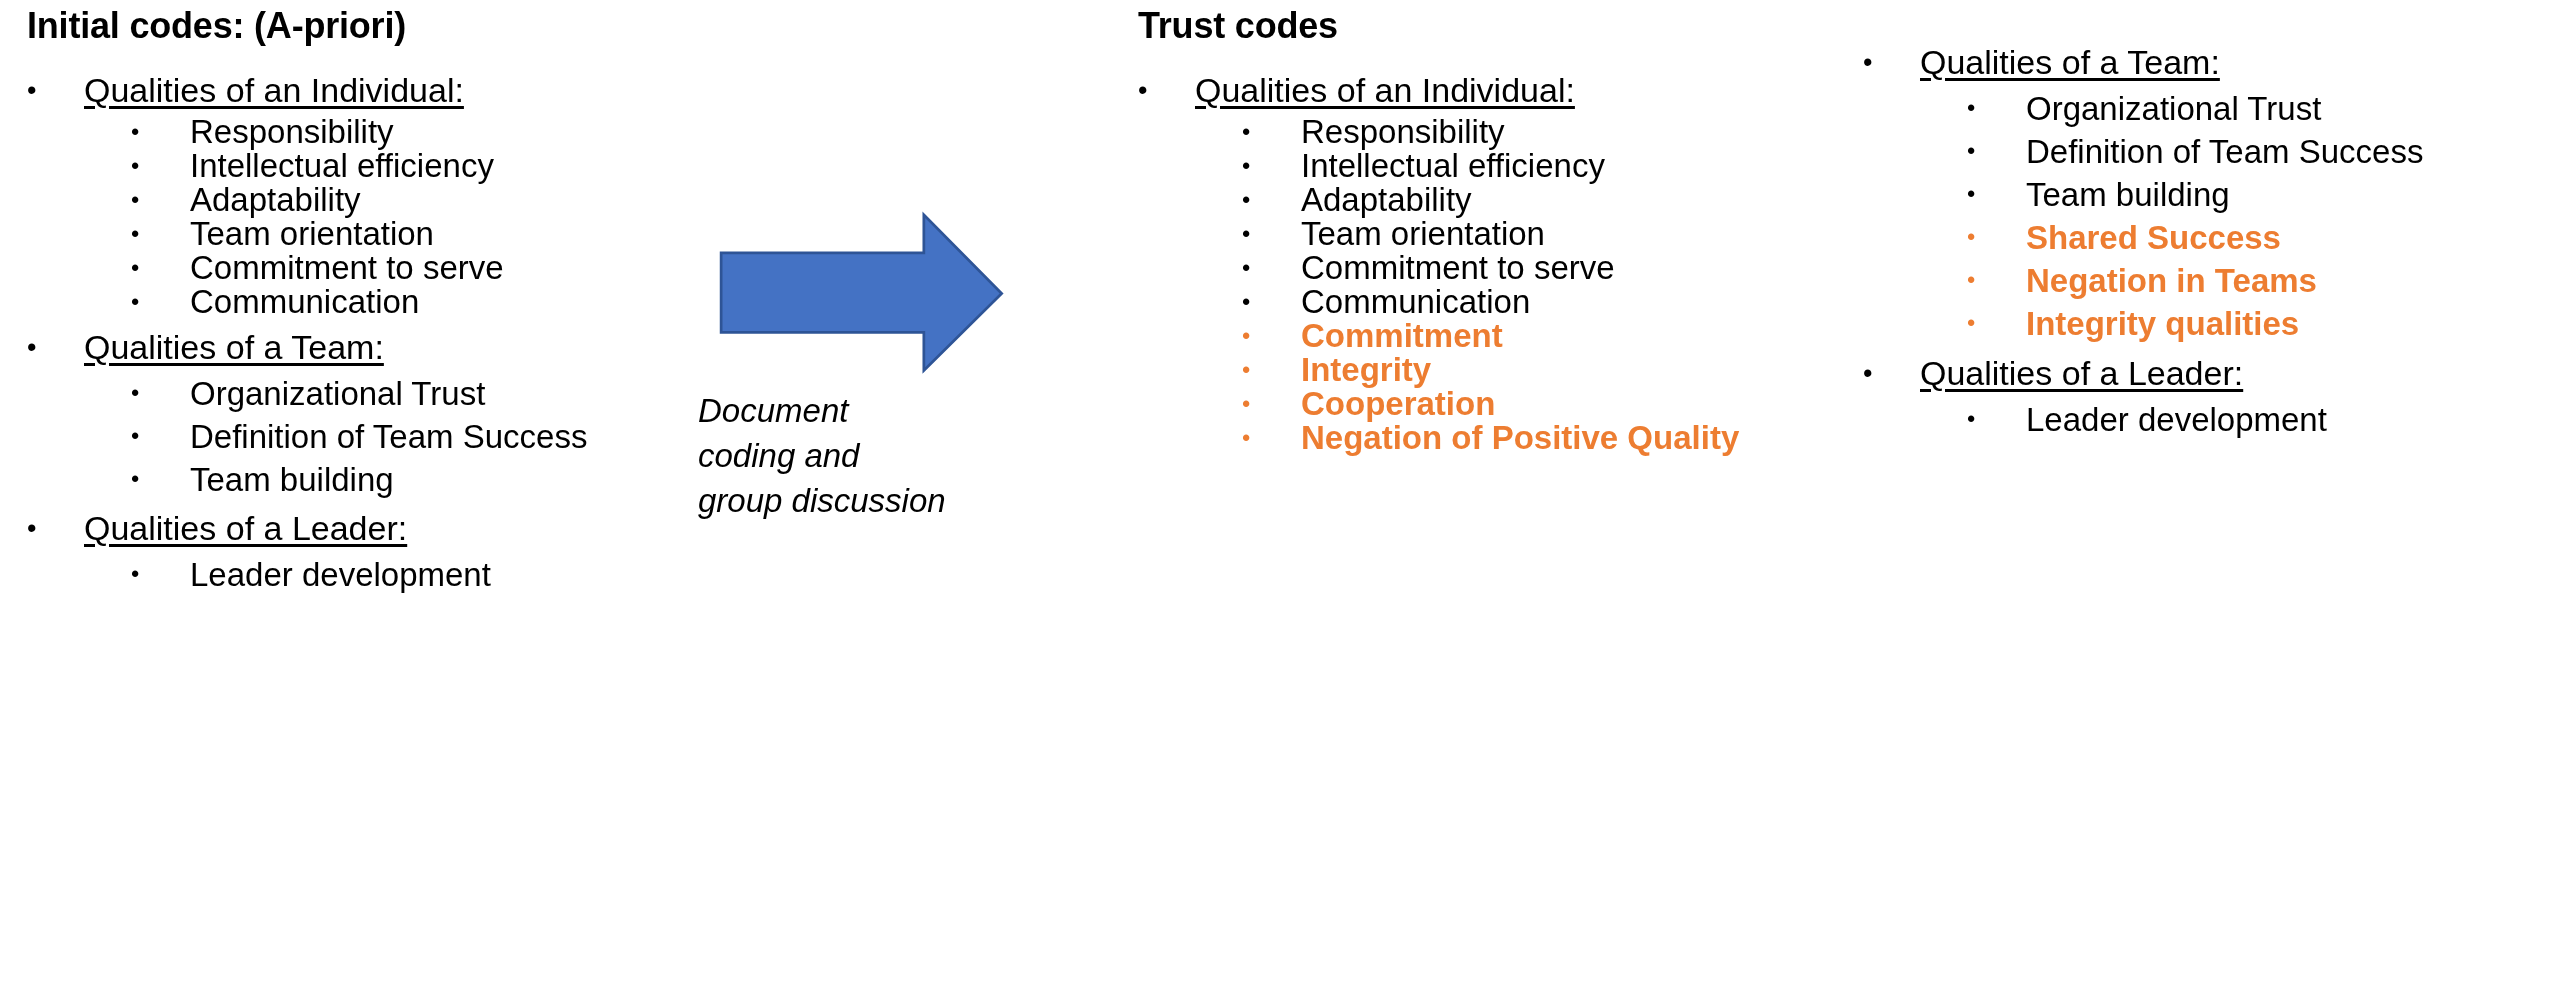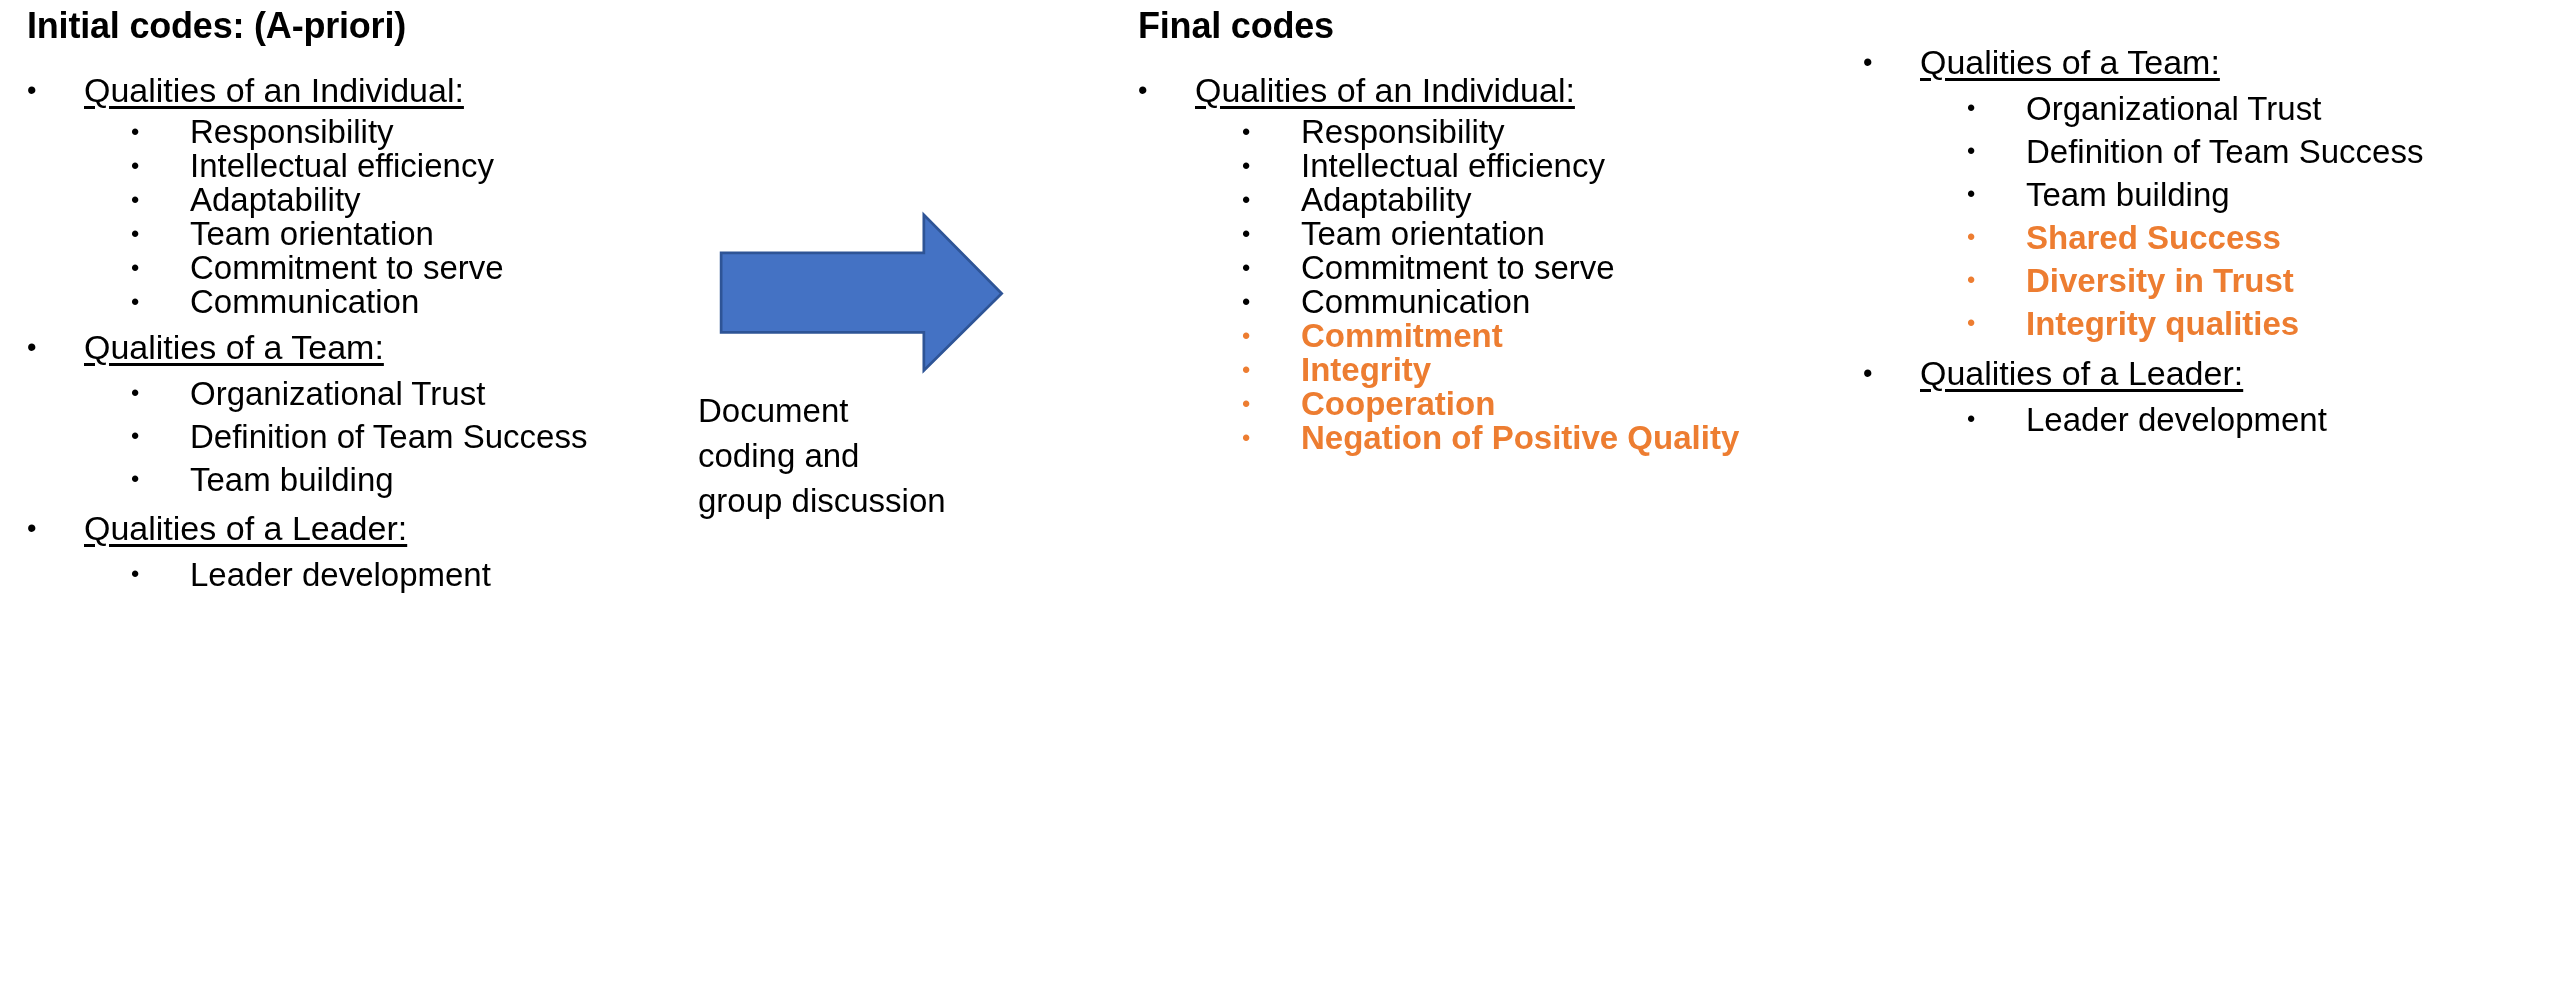--- a/index.html
+++ b/index.html
@@ -100,20 +100,21 @@
   }
   #arrow-svg { display: block; }
 
   #arrow-caption {
     position: absolute;
     left: 698px;
     top: 384px;
     width: 363px;
     font-size: 33px;
     line-height: 45px;
+    font-style: italic;
     white-space: pre-line;
   }
 </style>
 </head>
 <body>
 
 <div class="slide">
 
   <div class="col" id="col-initial">
     <div class="block-title">Initial codes: (A-priori)</div>
@@ -138,21 +139,21 @@
     <svg id="arrow-svg" width="363" height="181" viewBox="0 0 400 200">
       <polygon id="arrow-poly" points="25,55 249,55 249,13 335,100 249,185 249,143 25,143" fill="#4472C4" stroke="#2E5496" stroke-width="3" stroke-linejoin="miter"></polygon>
     </svg>
   </div>
 
   <div id="arrow-caption">Document
 coding and
 group discussion</div>
 
   <div class="col" id="col-final">
-    <div class="block-title">Final codes</div>
+    <div class="block-title">Trust codes</div>
     <div id="final-codes-list">
         <div class="li lvl1"><span class="bul">•</span><span class="txt">Qualities of an Individual:</span></div>
         <div class="li lvl2 tight"><span class="bul">•</span><span class="txt">Responsibility</span></div>
         <div class="li lvl2 tight"><span class="bul">•</span><span class="txt">Intellectual efficiency</span></div>
         <div class="li lvl2 tight"><span class="bul">•</span><span class="txt">Adaptability</span></div>
         <div class="li lvl2 tight"><span class="bul">•</span><span class="txt">Team orientation</span></div>
         <div class="li lvl2 tight"><span class="bul">•</span><span class="txt">Commitment to serve</span></div>
         <div class="li lvl2 tight"><span class="bul">•</span><span class="txt">Communication</span></div>
         <div class="li lvl2 tight added" style="color: rgb(237, 125, 49);"><span class="bul">•</span><span class="txt">Commitment</span></div>
         <div class="li lvl2 tight added" style="color: rgb(237, 125, 49);"><span class="bul">•</span><span class="txt">Integrity</span></div>
@@ -161,21 +162,21 @@
       </div>
   </div>
 
   <div class="col" id="col-right">
     <div id="final-codes-right-list">
         <div class="li lvl1"><span class="bul">•</span><span class="txt">Qualities of a Team:</span></div>
         <div class="li lvl2"><span class="bul">•</span><span class="txt">Organizational Trust</span></div>
         <div class="li lvl2"><span class="bul">•</span><span class="txt">Definition of Team Success</span></div>
         <div class="li lvl2"><span class="bul">•</span><span class="txt">Team building</span></div>
         <div class="li lvl2 added" style="color: rgb(237, 125, 49);"><span class="bul">•</span><span class="txt">Shared Success</span></div>
-        <div class="li lvl2 added" style="color: rgb(237, 125, 49);"><span class="bul">•</span><span class="txt">Diversity in Trust</span></div>
+        <div class="li lvl2 added" style="color: rgb(237, 125, 49);"><span class="bul">•</span><span class="txt">Negation in Teams</span></div>
         <div class="li lvl2 added" style="color: rgb(237, 125, 49);"><span class="bul">•</span><span class="txt">Integrity qualities</span></div>
         <div class="li lvl1" style="margin-top: 3.6px;"><span class="bul">•</span><span class="txt">Qualities of a Leader:</span></div>
         <div class="li lvl2"><span class="bul">•</span><span class="txt">Leader development</span></div>
       </div>
   </div>
 
 </div>
 
 
 </body></html>

